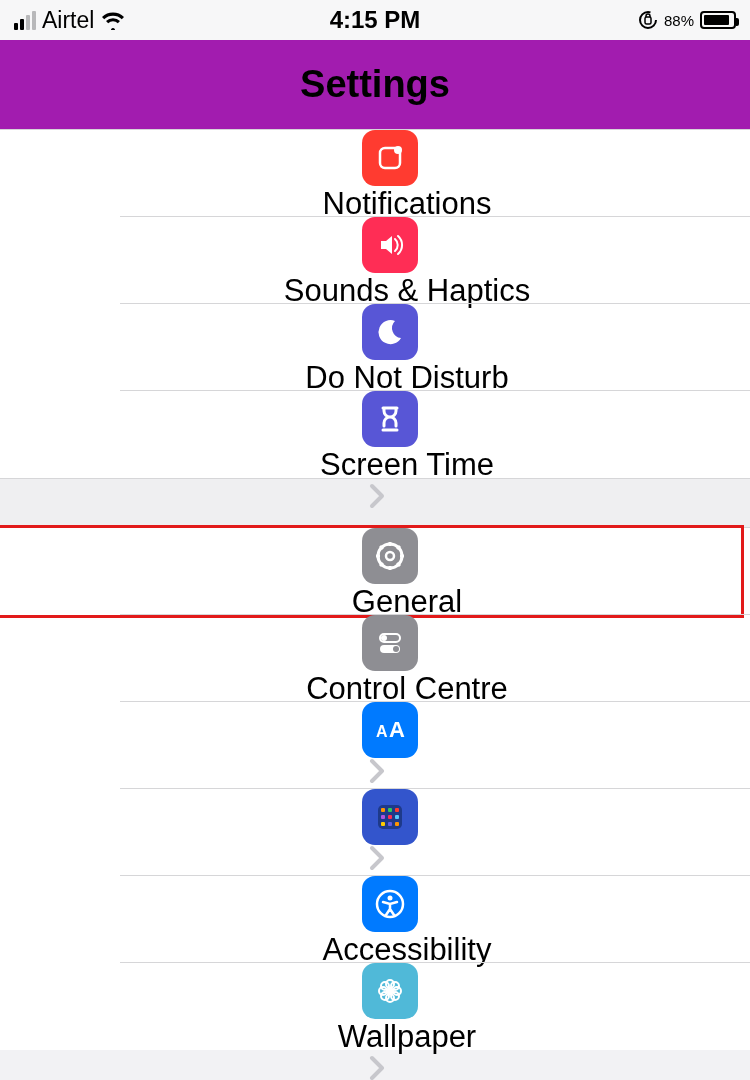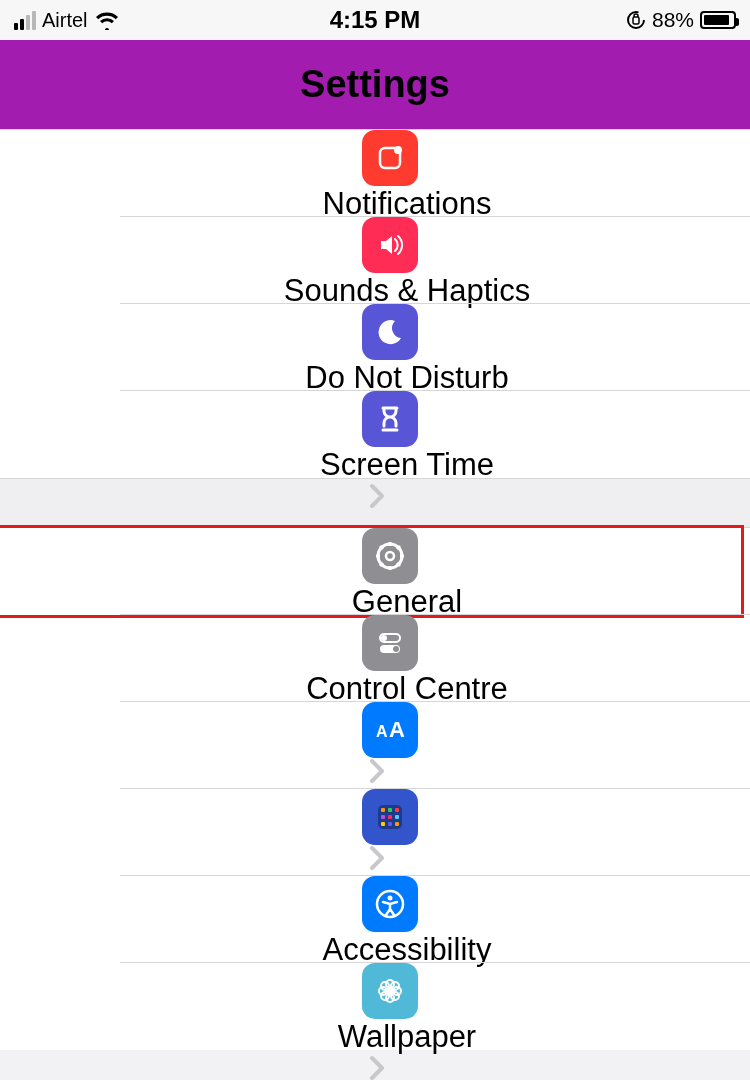--- a/index.html
+++ b/index.html
@@ -29,37 +29,37 @@
 <body>
 
 <div class="status-bar">
   <div class="sb-left">
     <span class="signal">
       <span style="height:7px"></span>
         <span style="height:11px"></span>
         <span class="dim" style="height:15px"></span>
         <span class="dim" style="height:19px"></span>
     </span>
-    <span style="font-size:20px">Airtel</span>
+    <span style="font-size:23px">Airtel</span>
     <span>
       <svg width="26" height="20" viewBox="0 0 26 20">
           <path d="M13 18 a2 2 0 1 0 0.001 0 M6 11 a10 10 0 0 1 14 0 l-2.2 2.2 a7 7 0 0 0 -9.6 0 Z M2 7 a16 16 0 0 1 22 0 l-2.2 2.2 a13 13 0 0 0 -17.6 0 Z" fill="#000"></path>
         </svg>
     </span>
   </div>
   <div class="sb-center">4:15 PM</div>
   <div class="sb-right">
     <span>
       <svg width="20" height="20" viewBox="0 0 20 20">
           <circle cx="10" cy="10" r="8" fill="none" stroke="#000" stroke-width="2" stroke-dasharray="40 10"></circle>
           <rect x="7" y="7" width="6" height="7" rx="1.5" fill="none" stroke="#000" stroke-width="1.5"></rect>
           <path d="M8 7 v-1 a2 2 0 0 1 4 0 v1" fill="none" stroke="#000" stroke-width="1.5"></path>
         </svg>
     </span>
-    <span style="font-size:21px">88%</span>
+    <span style="font-size:15px">88%</span>
     <span class="battery-shell">
         <span class="battery-fill" style="width:88%"></span>
       </span>
   </div>
 </div>
 
 <div class="header">
   <div class="header-title">Settings</div>
 </div>
 

